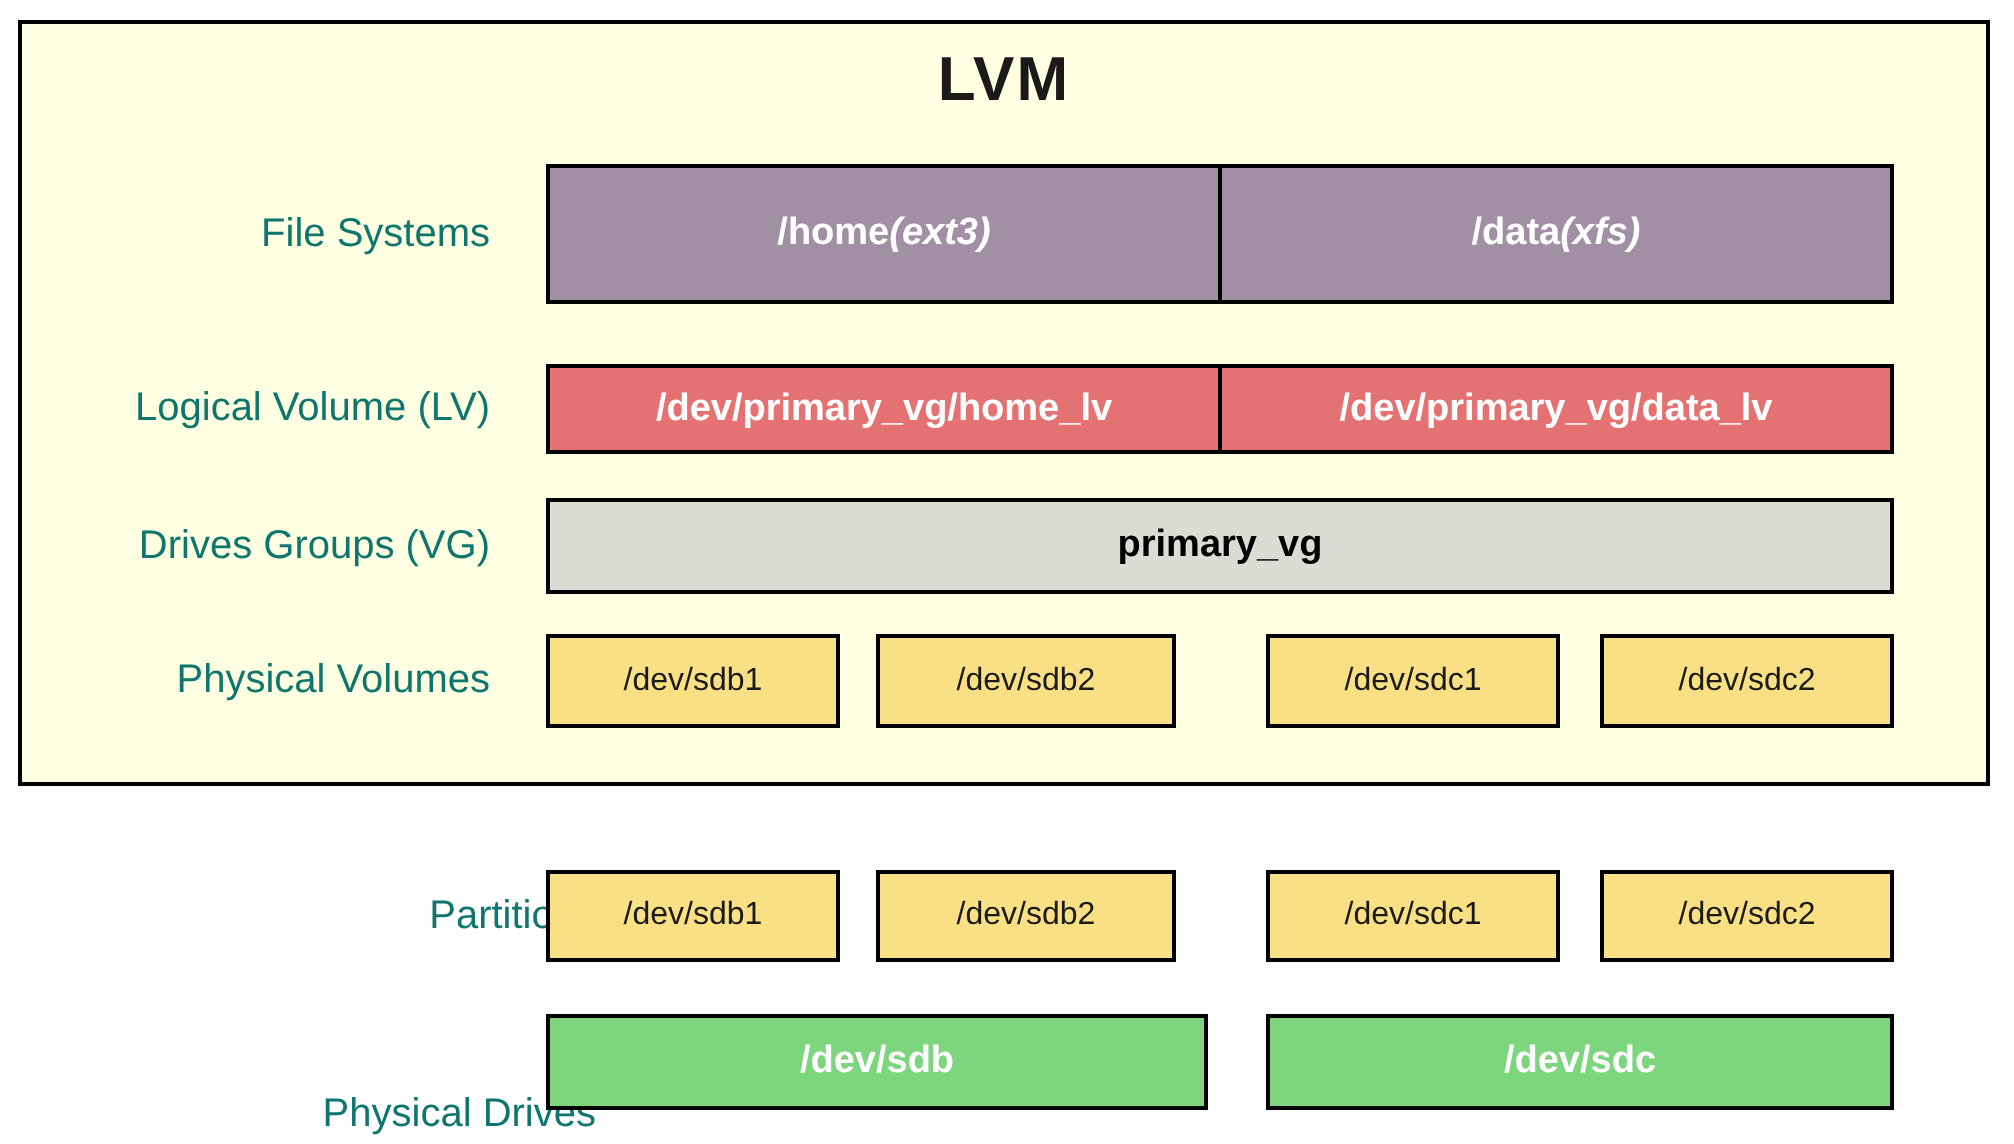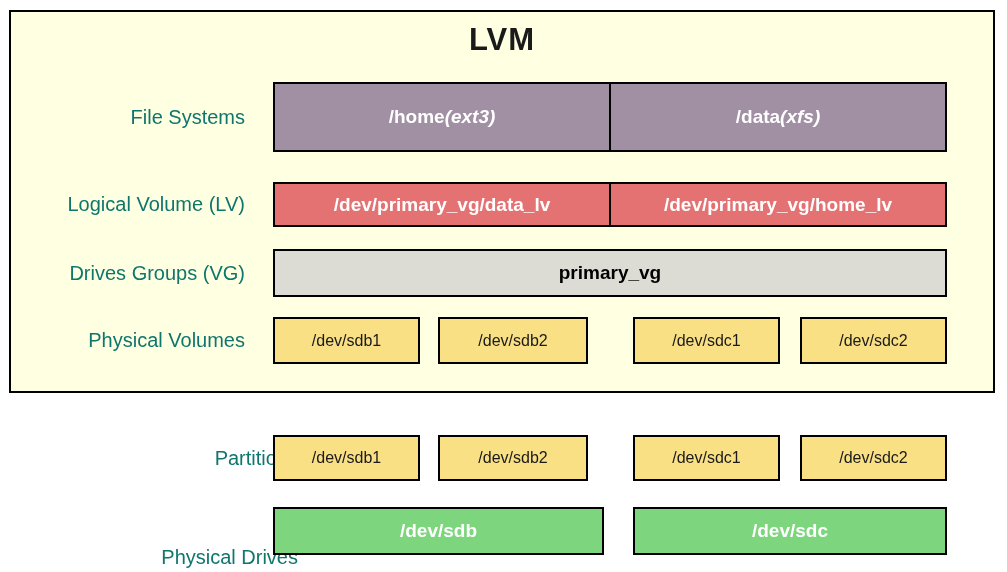--- a/index.html
+++ b/index.html
@@ -143,22 +143,22 @@
         <div class="fs-type">(ext3)</div>
       </div>
       <div class="cell fs-cell">
         <div>/data</div>
         <div class="fs-type">(xfs)</div>
       </div>
     </div>
 
     <div class="row-label lv-label">Logical Volume (LV)</div>
     <div class="split-row lv-row">
+      <div class="cell lv-cell">/dev/primary_vg/home_lv</div>
       <div class="cell lv-cell">/dev/primary_vg/data_lv</div>
-      <div class="cell lv-cell">/dev/primary_vg/home_lv</div>
     </div>
 
     <div class="row-label vg-label">Drives Groups (VG)</div>
     <div class="vg-box">primary_vg</div>
 
     <div class="row-label pv-label">Physical Volumes</div>
     <div class="pv-box pv-row-y bx1">/dev/sdb1</div>
     <div class="pv-box pv-row-y bx2">/dev/sdb2</div>
     <div class="pv-box pv-row-y bx3">/dev/sdc1</div>
     <div class="pv-box pv-row-y bx4">/dev/sdc2</div>

